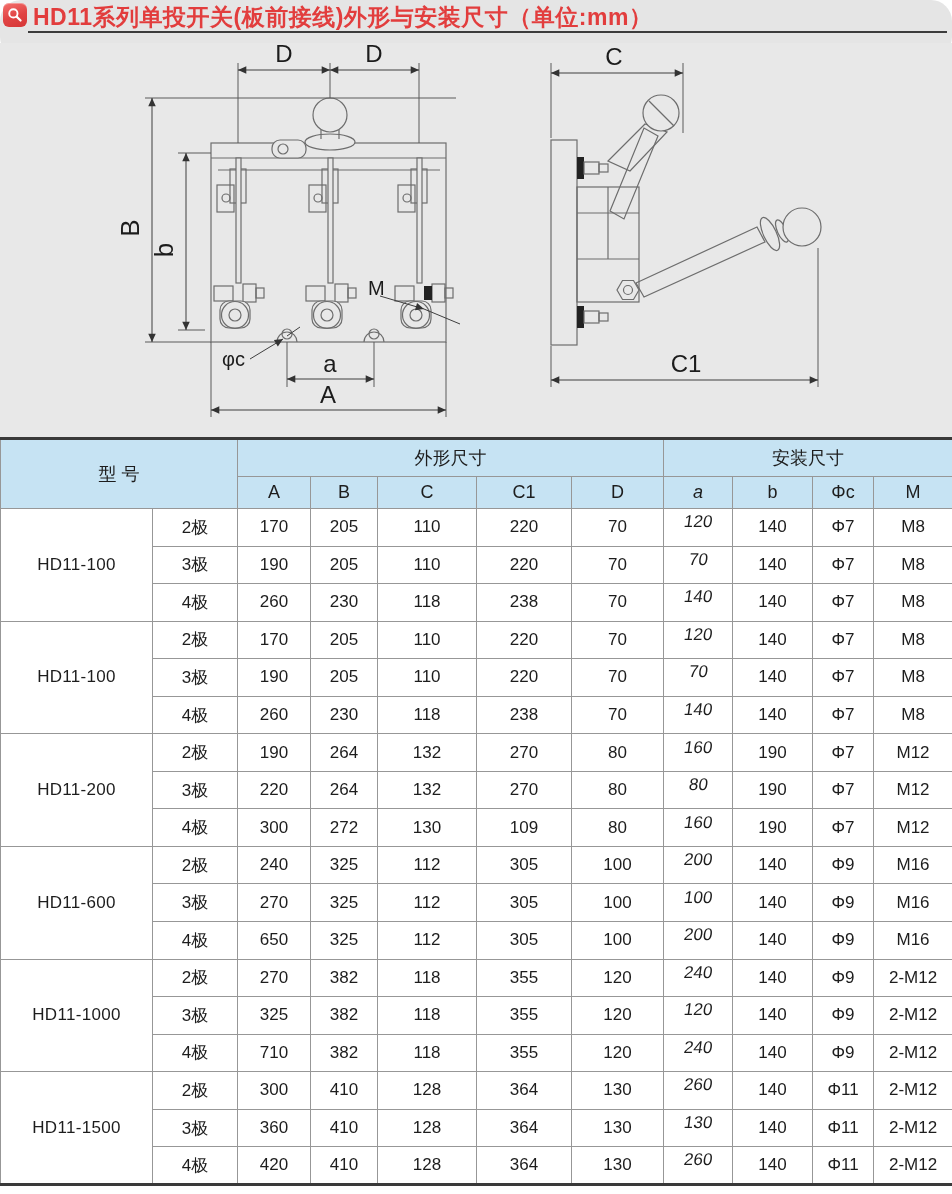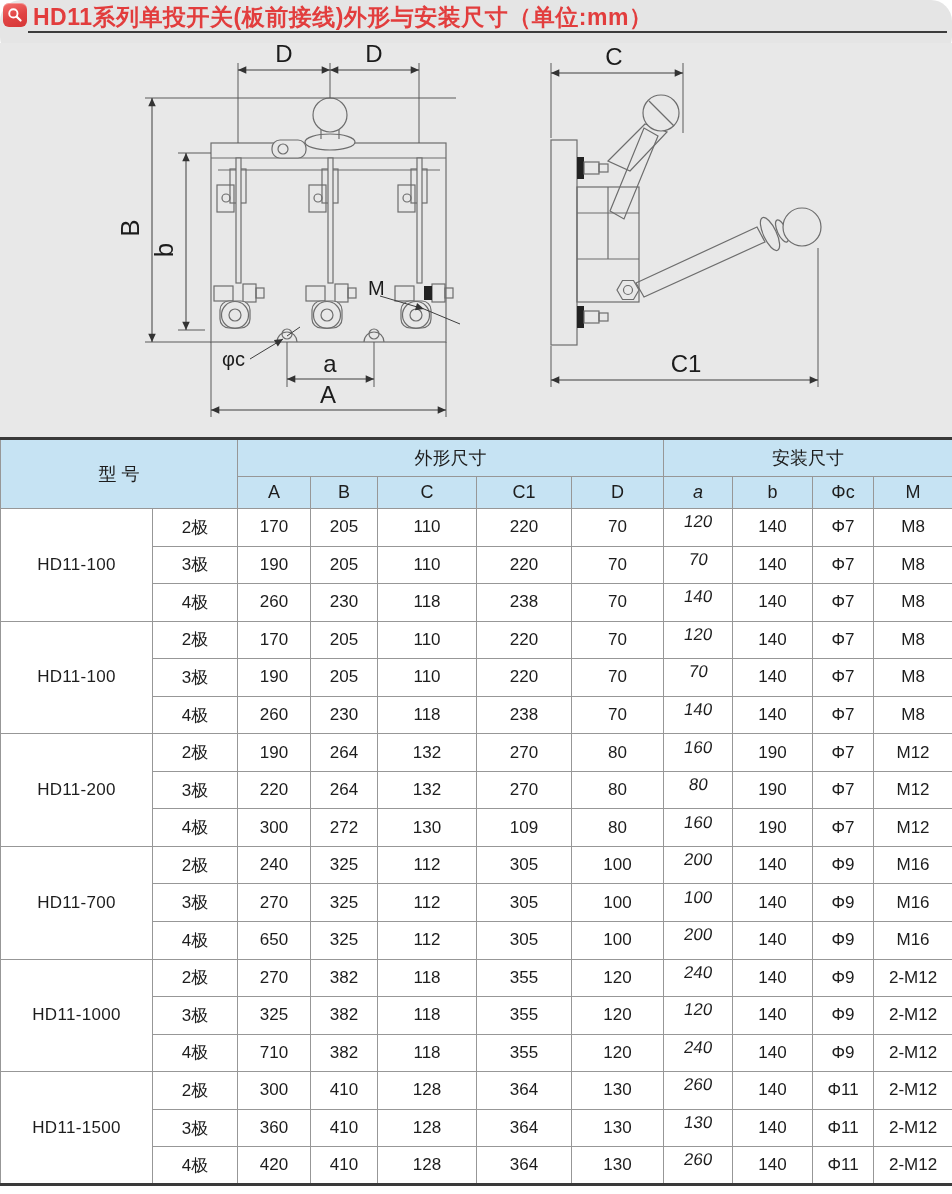--- a/index.html
+++ b/index.html
@@ -347,21 +347,21 @@
         <td>272</td>
         <td>130</td>
         <td>109</td>
         <td>80</td>
         <td><span class="a-val">160</span></td>
         <td>190</td>
         <td>Φ7</td>
         <td>M12</td>
       </tr>
       <tr>
-        <td rowspan="3" class="model-cell">HD11-700</td>
+        <td rowspan="3" class="model-cell">HD11-600</td>
         <td>2极</td>
         <td>240</td>
         <td>325</td>
         <td>112</td>
         <td>305</td>
         <td>100</td>
         <td><span class="a-val">200</span></td>
         <td>140</td>
         <td>Φ9</td>
         <td>M16</td>

